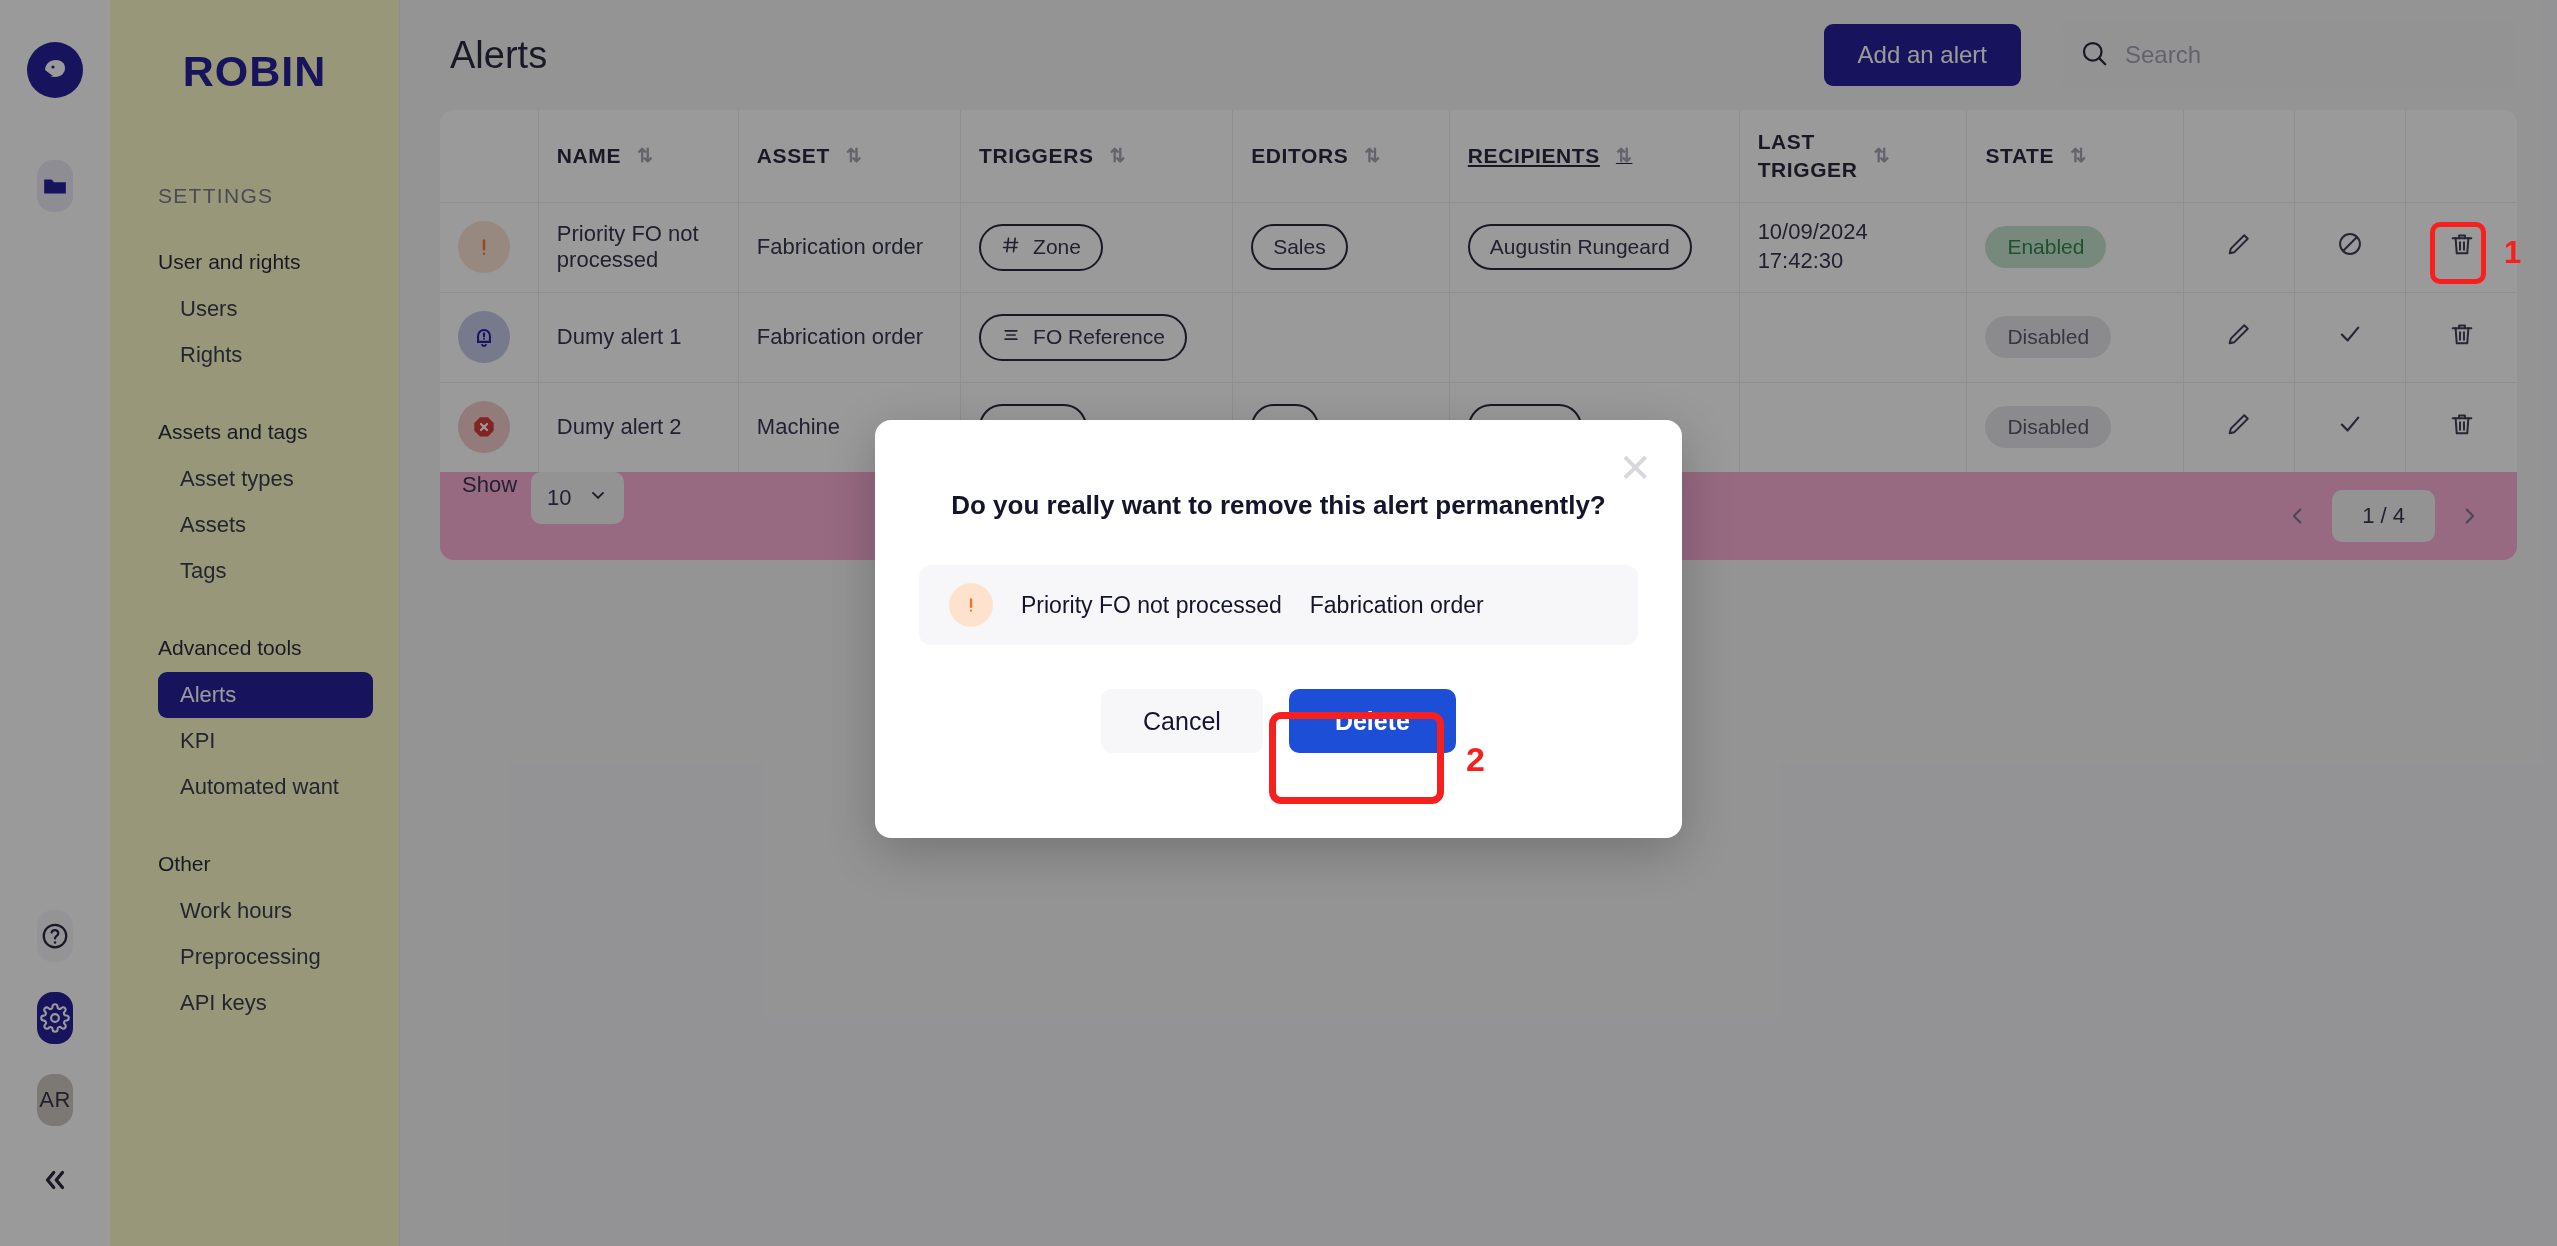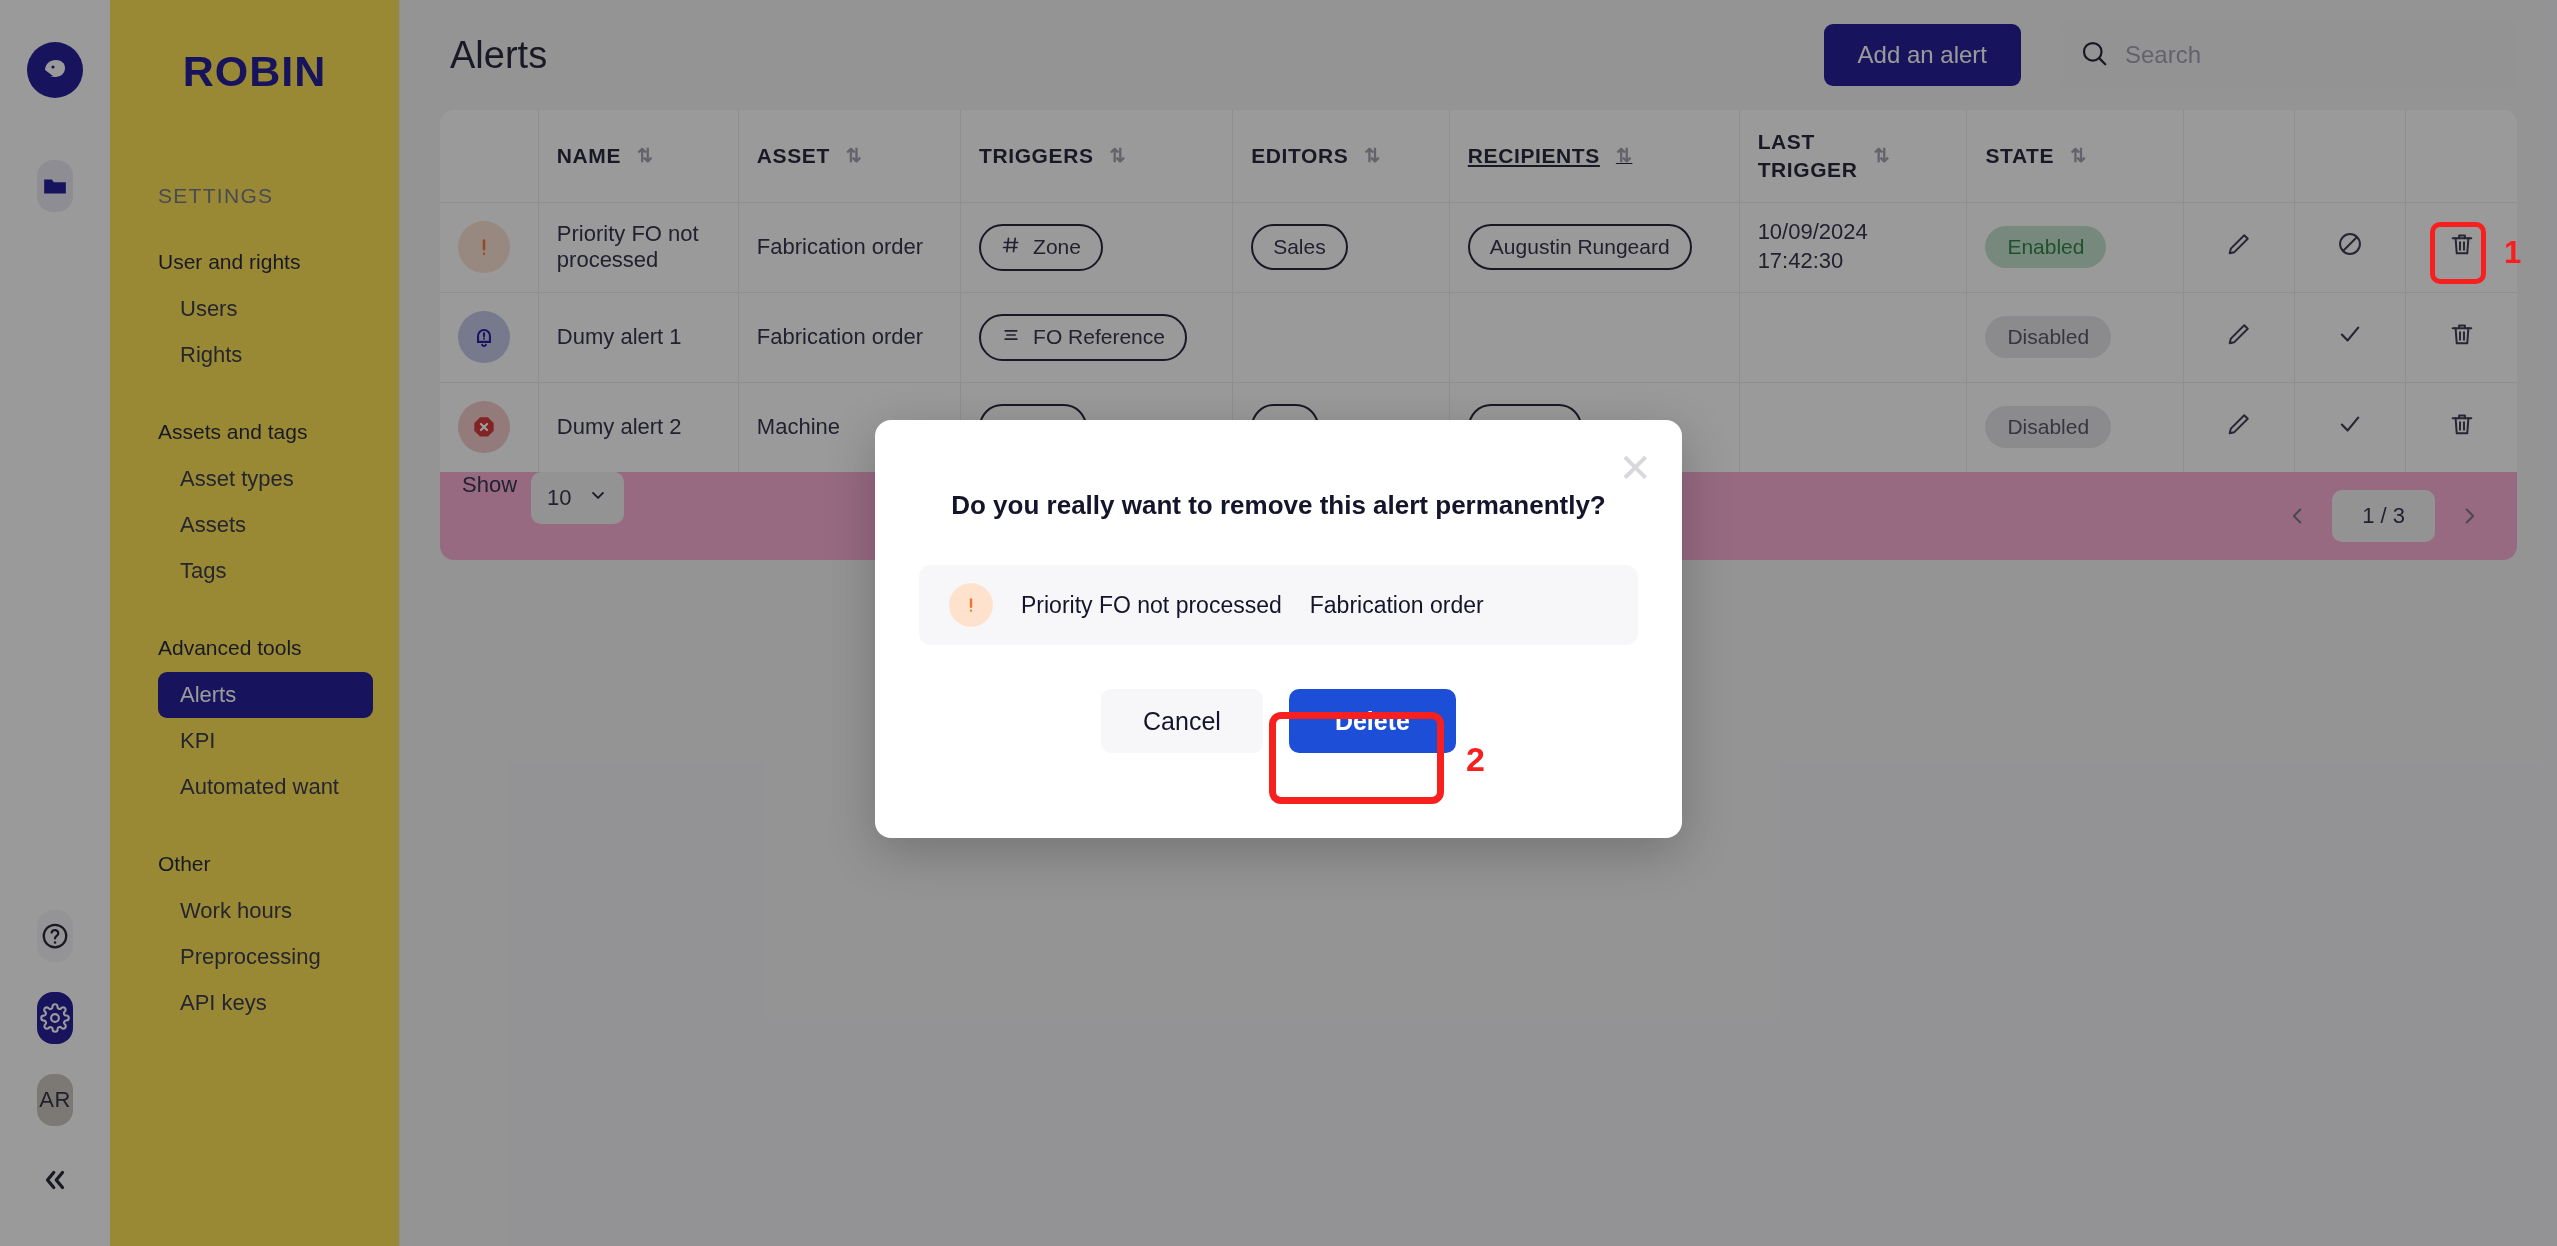--- a/index.html
+++ b/index.html
@@ -50,21 +50,21 @@
   .rail-btn.avatar {
     background: #c9c2b8; color: #23233a; margin-top: 30px;
     font-size: 22px; letter-spacing: .5px;
   }
   .rail-btn.collapse { margin-top: 28px; margin-bottom: 40px; background: transparent; color: #14142b; }
 
   
   #sidebar {
     position: absolute; left: 110px; top: 0;
     width: 290px; height: 1246px;
-    background: #fde047;
+    background: #fef9c3;
     border-right: 1px solid #ececf0;
   }
   .brand {
     margin: 36px 0 0 0;
     display: flex; align-items: center; justify-content: center;
     height: 70px;
   }
   .brand-text {
     font-size: 43px; font-weight: 800; letter-spacing: 1px;
     color: #120a8f;
@@ -627,21 +627,21 @@
           </svg>
         </span>
       </div>
       <div class="foot-spacer"></div>
       <div class="pager">
         <div class="pg-btn">
           <svg width="22" height="22" viewBox="0 0 24 24" fill="none" stroke="currentColor" stroke-width="2.2" stroke-linecap="round" stroke-linejoin="round" aria-hidden="true">
             <path d="M14.5 5l-7 7 7 7"></path>
           </svg>
         </div>
-        <div class="pg-num">1 / 3</div>
+        <div class="pg-num">1 / 4</div>
         <div class="pg-btn">
           <svg width="22" height="22" viewBox="0 0 24 24" fill="none" stroke="currentColor" stroke-width="2.2" stroke-linecap="round" stroke-linejoin="round" aria-hidden="true">
             <path d="M9.5 5l7 7-7 7"></path>
           </svg>
         </div>
       </div>
     </div>
   </div>
 
   <div id="dim"></div>

